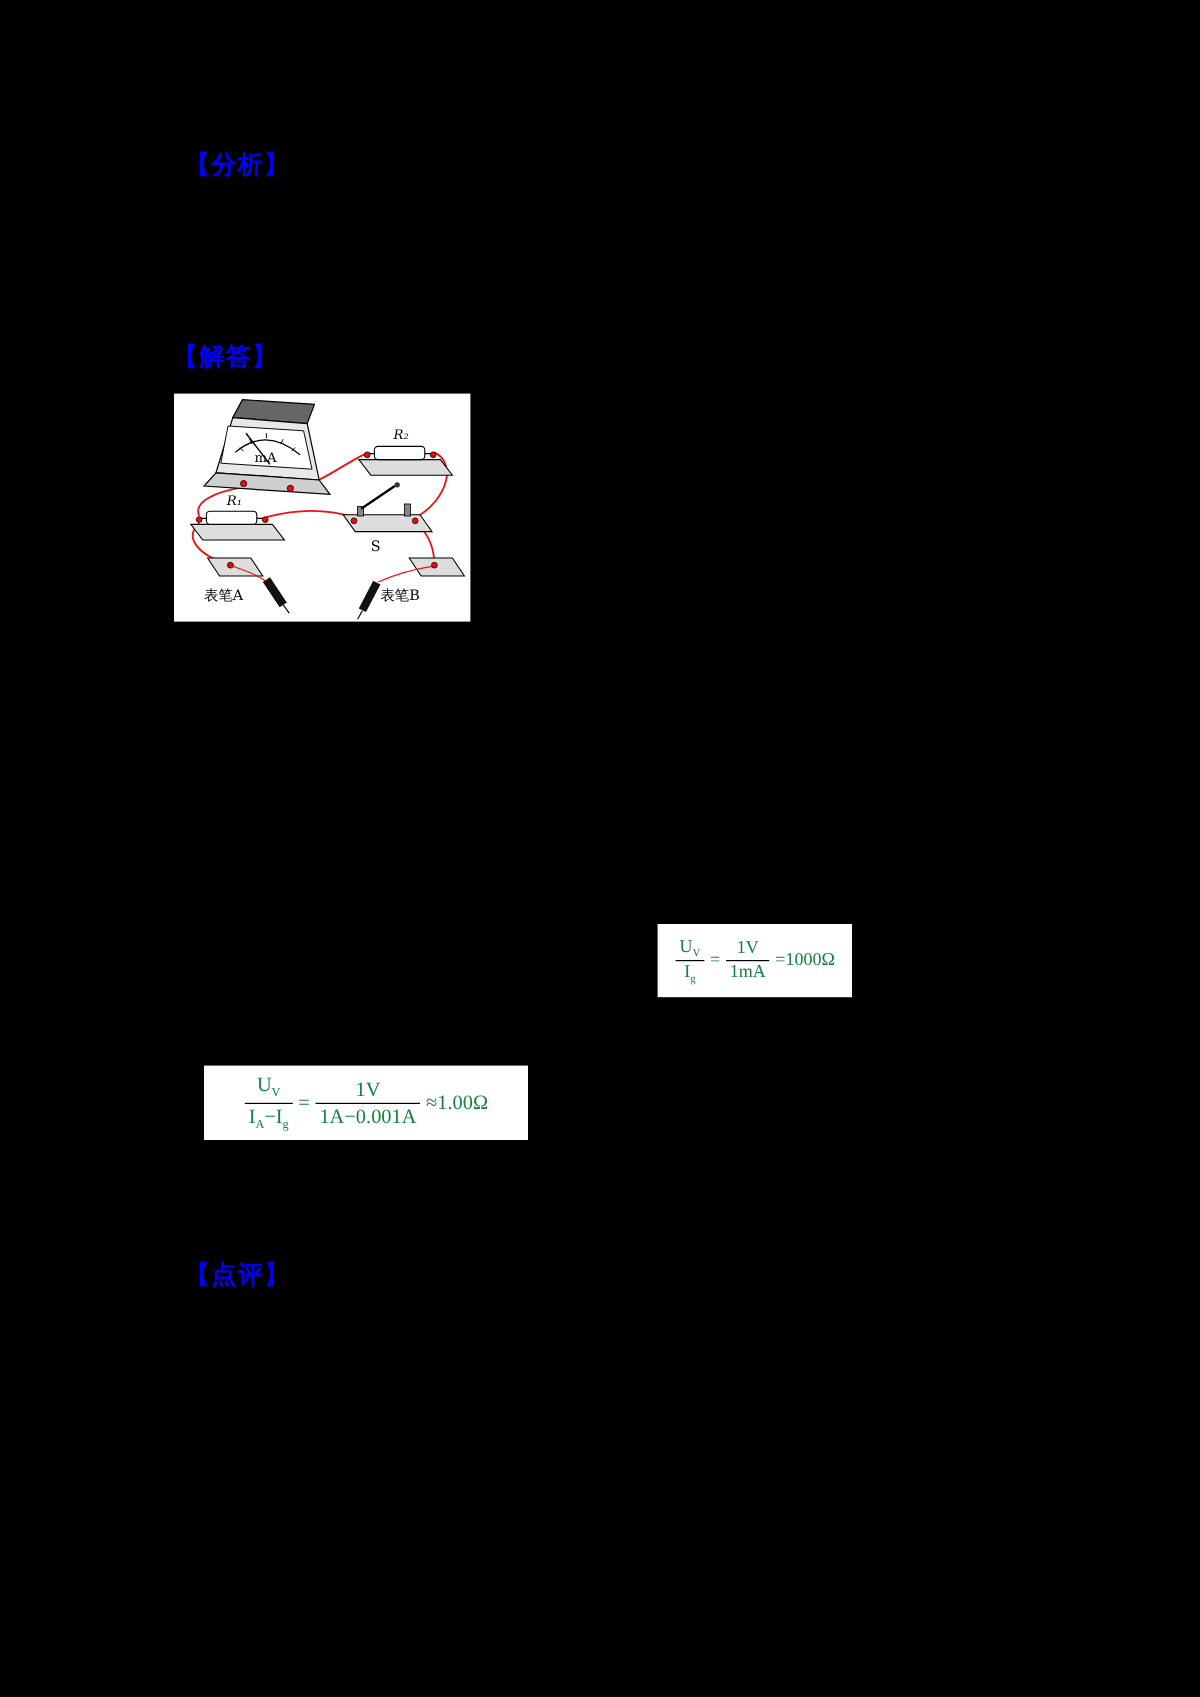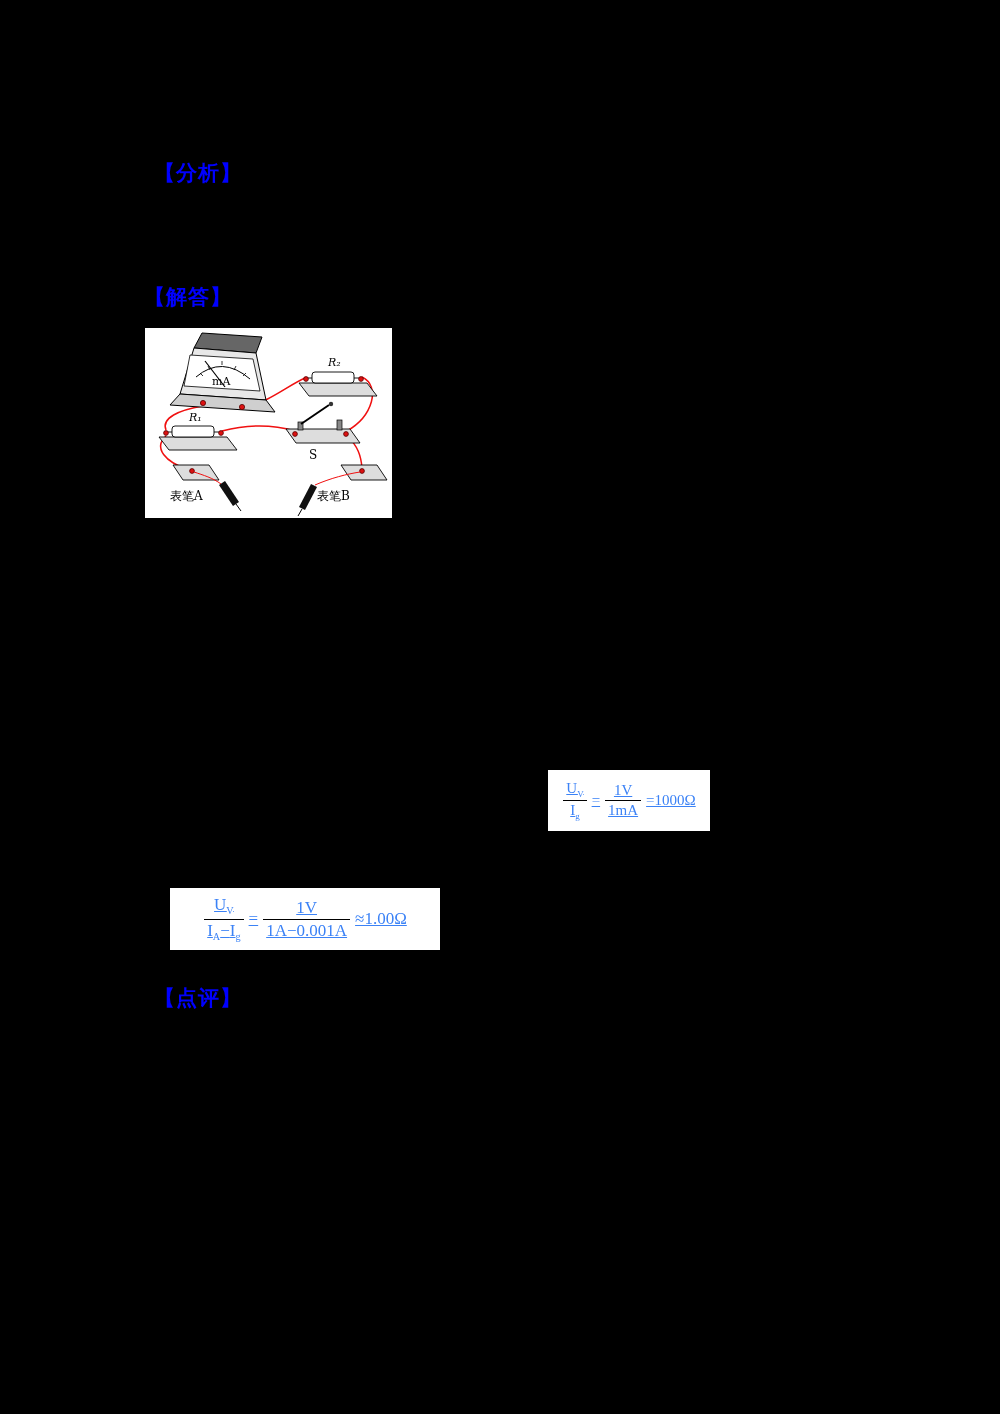--- a/index.html
+++ b/index.html
@@ -5,31 +5,31 @@
   * { margin:0; padding:0; box-sizing:border-box; }
   html,body { background:#000; }
   .page {
     position:relative; width:1000px; height:1414px; background:#000000;
     overflow:hidden; font-family:"Liberation Sans", sans-serif;
   }
   .heading {
     position:absolute; color:#0000ff; font-weight:bold; font-size:21px;
     letter-spacing:1px; font-family:"Liberation Sans", sans-serif; white-space:nowrap;
   }
-  #h-analysis { left:154px; top:123px;margin-top:36px; }
+  #h-analysis { left:154px; top:123px; }
   #h-answer   { left:144px; top:283px; }
-  #h-comment  { left:154px; top:984px; }
+  #h-comment  { left:154px; top:1048px; }
 
   .figure { position:absolute; background:#ffffff; }
   #circuit-figure { left:145px; top:328px; width:247px; height:190px; }
 
   .formula {
-    position:absolute; background:#ffffff; color:#3b82f6;
+    position:absolute; background:#ffffff; color:#15803d;
     display:flex; align-items:center; justify-content:center;
-    font-family:"Liberation Serif", serif; white-space:nowrap;text-decoration:underline;
+    font-family:"Liberation Serif", serif; white-space:nowrap;
   }
   #formula-rg { left:548px; top:770px; width:162px; height:61px; font-size:15px; }
   #formula-ra { left:170px; top:888px; width:270px; height:62px; font-size:17px; }
 
   .frac { display:inline-flex; flex-direction:column; align-items:stretch; margin:0 3px; }
   .frac .num, .frac .den { display:block; text-align:center; padding:0 3px; line-height:1.15; }
   .frac .bar { display:block; height:0; border-top:1.4px solid #000; margin:1px 0; }
   sub { font-size:0.6em; }
   .op, .res { margin:0 2px; }
 

